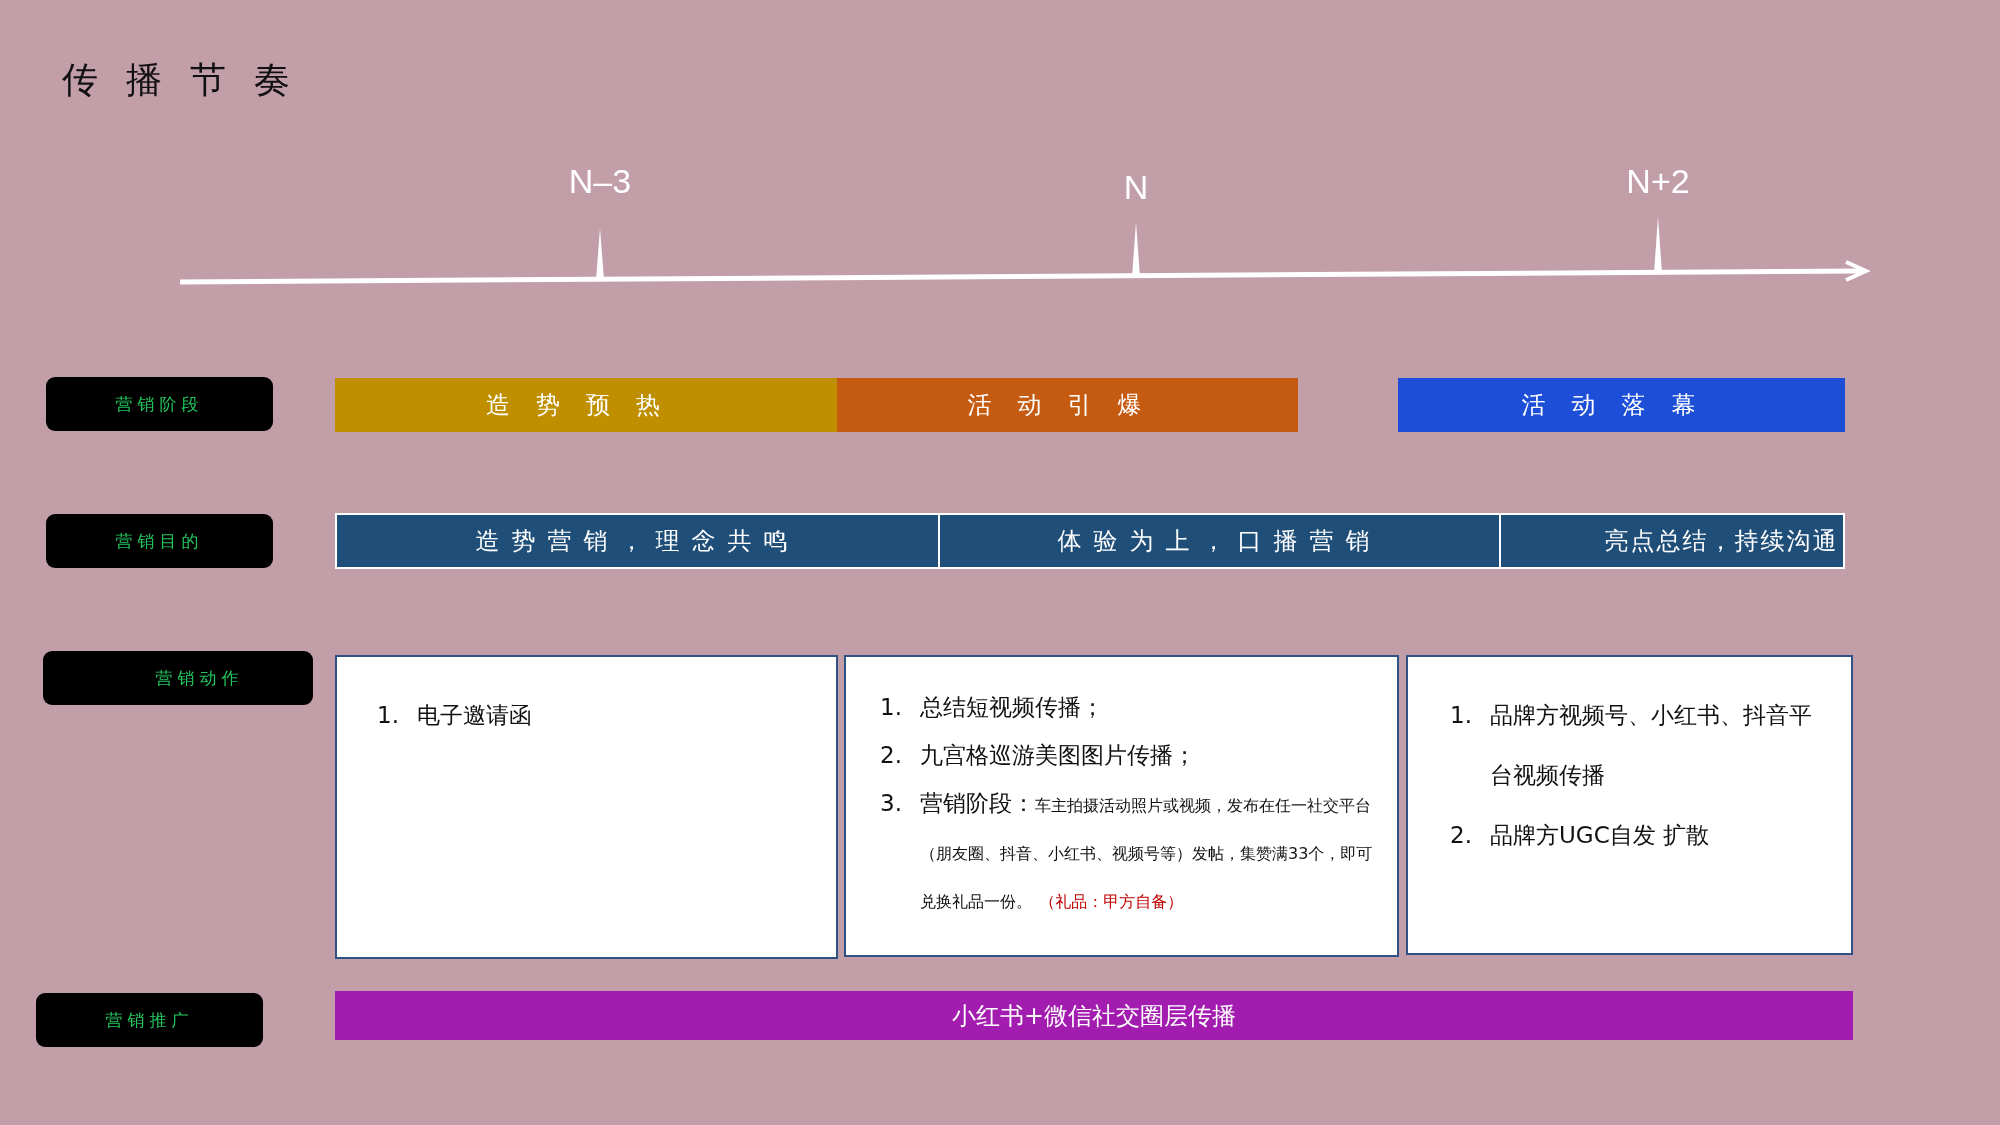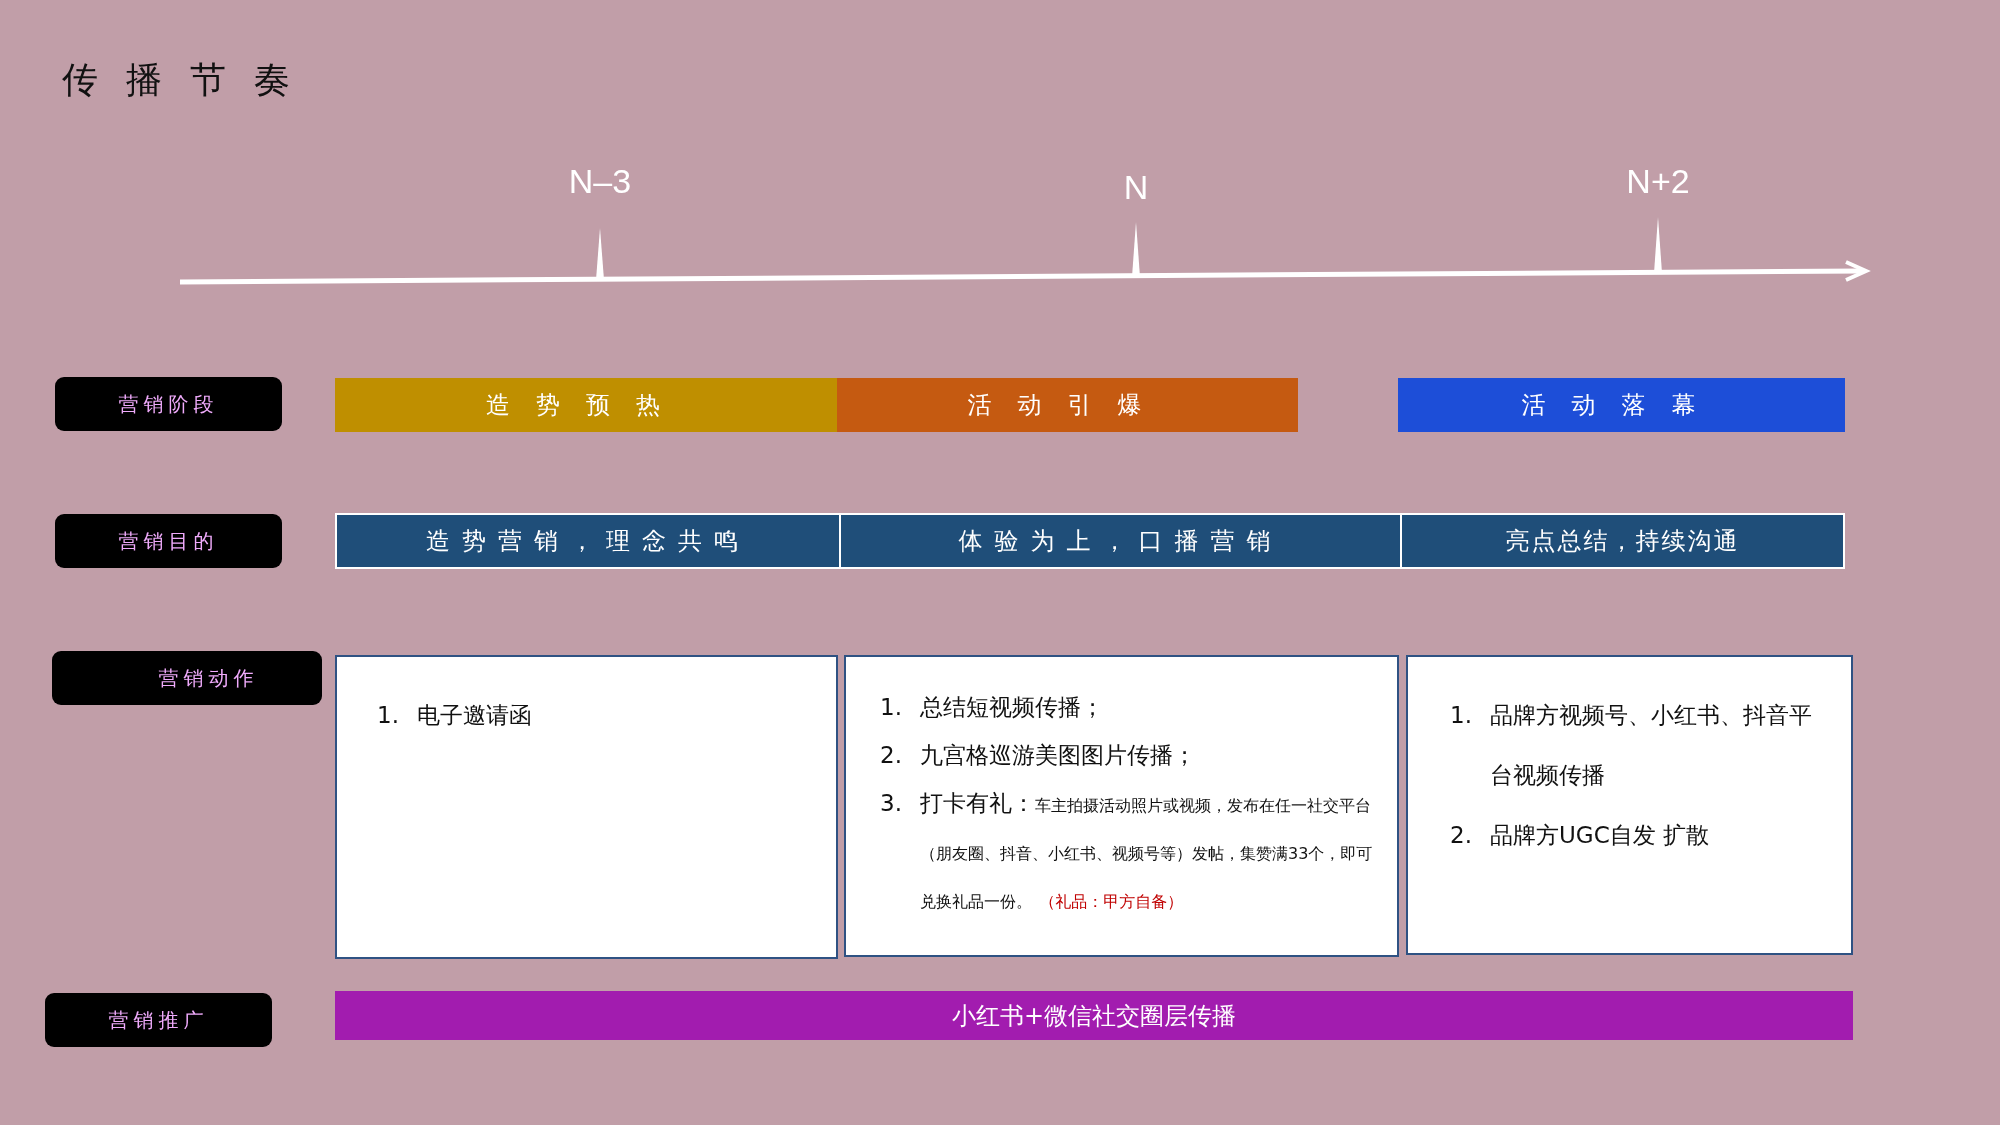--- a/index.html
+++ b/index.html
@@ -11,23 +11,23 @@
   .abs { position:absolute; }
   .title {
     left:62px; top:56px; font-size:36px; color:#111; letter-spacing:28px; white-space:nowrap;
   }
   .timeline { left:0; top:0; width:2000px; height:320px; }
   .tick-label {
     color:#fff; font-size:34px; font-family:"Liberation Sans",sans-serif;
     transform:translateX(-50%); white-space:nowrap; font-weight:300;
   }
   .row-label {
-    background:#000; color:#f0abfc; border-radius:9px;
+    background:#000; color:#22c55e; border-radius:9px;
     display:flex; align-items:center; justify-content:center;
-    font-size:20px; letter-spacing:5px; width:227px; height:54px;margin-left:9px;
+    font-size:17px; letter-spacing:5px; width:227px; height:54px;
   }
   .band { display:flex; align-items:center; justify-content:center; color:#fff; white-space:nowrap;text-align:center; }
   .stage { height:54px; font-size:24px; letter-spacing:26px; }
   .goal-row {
     left:335px; top:513px; width:1510px; height:56px;
     border:2px solid #fff; box-sizing:border-box; display:flex; background:#1F4E79;
   }
   .goal { flex:none; height:100%; font-size:24px; letter-spacing:12px; box-sizing:border-box; }
   .goal + .goal { border-left:2px solid #fff; }
   .card {
@@ -69,21 +69,21 @@
   <span>造势预热</span>
 </div>
 <div class="abs band stage" style="left:837px; top:378px; width:461px; background:#C55A11;">
   <span>活动引爆</span>
 </div>
 <div class="abs band stage" style="left:1398px; top:378px; width:447px; background:#1d4ed8;">
   <span>活动落幕</span>
 </div>
 
 <div class="abs goal-row">
-  <div class="band goal" style="width:502px;">
+  <div class="band goal" style="width:601px;">
     <span>造势营销，理念共鸣</span>
   </div>
   <div class="band goal" style="width:561px;">
     <span>体验为上，口播营销</span>
   </div>
   <div class="band goal" style="width:443px; letter-spacing:2px;">
     <span>亮点总结，持续沟通</span>
   </div>
 </div>
 
@@ -99,21 +99,21 @@
     <span class="num">1.</span>
     <span class="txt">总结短视频传播；</span>
   </div>
   <div class="item">
     <span class="num">2.</span>
     <span class="txt">九宫格巡游美图图片传播；</span>
   </div>
   <div class="item">
     <span class="num">3.</span>
     <div class="txt">
-      <span>打卡有礼：</span><span class="small">车主拍摄活动照片或视频，发布在任一社交平台（朋友圈、抖音、小红书、视频号等）发帖，集赞满33个，即可兑换礼品一份。</span>
+      <span>营销阶段：</span><span class="small">车主拍摄活动照片或视频，发布在任一社交平台（朋友圈、抖音、小红书、视频号等）发帖，集赞满33个，即可兑换礼品一份。</span>
       <span class="small red">（礼品：甲方自备）</span>
     </div>
   </div>
 </div>
 
 <div class="abs card" style="left:1406px; top:655px; width:447px; height:300px; padding:28px 30px 0 42px;">
   <div class="item" style="line-height:60px;">
     <span class="num">1.</span>
     <span class="txt">品牌方视频号、小红书、抖音平台视频传播</span>
   </div>

